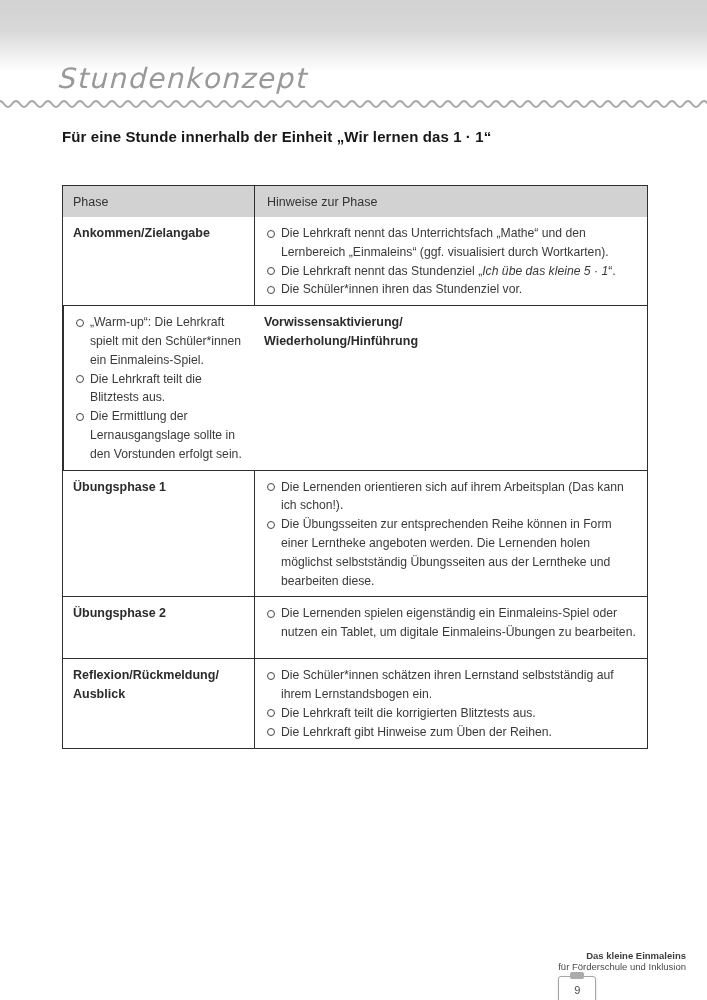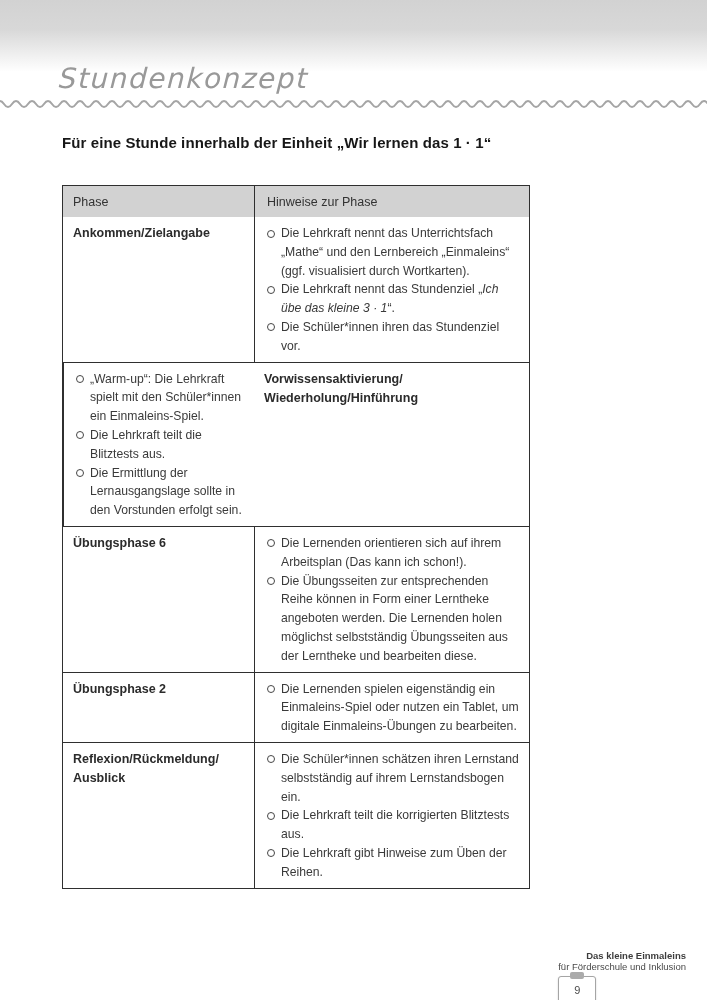--- a/index.html
+++ b/index.html
@@ -21,28 +21,28 @@
     font-size: 28px; letter-spacing: 1.5px;
     color: #999999;
     font-family: "DejaVu Sans", sans-serif;
     font-style: italic;
     transform: skewX(-3deg);
   }
   .wave-wrap { position: absolute; left: 0; top: 96px; width: 707px; height: 16px; }
 
   
   .section-title {
-    position: absolute; left: 62px; top: 134px; width: 600px;
+    position: absolute; left: 62px; top: 128px; width: 600px;
     font-size: 15px; font-weight: bold; color: #171717;
     letter-spacing: 0.1px;
   }
 
   
   .phase-table {
-    position: absolute; left: 62px; top: 185px; width: 468px;
+    position: absolute; left: 62px; top: 185px; width: 586px;
     border: 1.5px solid #2f2f2f;
     box-sizing: border-box;
     background: #ffffff;
   }
   .t-row {
     display: grid;
     grid-template-columns: 191px 1fr;
     border-top: 1.2px solid #2f2f2f;
     box-sizing: border-box;
   }
@@ -125,21 +125,21 @@
         <div class="t-cell phase-cell">
           <div>Ankommen/Zielangabe</div>
         </div>
         <div class="t-cell hints hints-cell">
           <div class="hint-item">
             <span class="hint-bullet"></span>
             <span class="hint-text"><span>Die Lehrkraft nennt das Unterrichtsfach „Mathe“ und den Lernbereich „Einmaleins“ (ggf. visualisiert durch Wortkarten).</span></span>
           </div>
           <div class="hint-item">
             <span class="hint-bullet"></span>
-            <span class="hint-text"><span>Die Lehrkraft nennt das Stundenziel „</span><em>Ich übe das kleine 3 · 1</em><span>“.</span></span>
+            <span class="hint-text"><span>Die Lehrkraft nennt das Stundenziel „</span><em>Ich übe das kleine 5 · 1</em><span>“.</span></span>
           </div>
           <div class="hint-item">
             <span class="hint-bullet"></span>
             <span class="hint-text"><span>Die Schüler*innen ihren das Stundenziel vor.</span></span>
           </div>
         </div>
       </div>
       <div class="t-row" style="min-height: 95px;">
         <div class="t-cell hints hints-cell">
           <div class="hint-item">
@@ -155,21 +155,21 @@
             <span class="hint-text"><span>Die Ermittlung der Lernausgangslage sollte in den Vorstunden erfolgt sein.</span></span>
           </div>
         </div>
         <div class="t-cell phase-cell">
           <div>Vorwissensaktivierung/</div>
           <div>Wiederholung/Hinführung</div>
         </div>
       </div>
       <div class="t-row" style="min-height: 112px;">
         <div class="t-cell phase-cell">
-          <div>Übungsphase 6</div>
+          <div>Übungsphase 1</div>
         </div>
         <div class="t-cell hints hints-cell">
           <div class="hint-item">
             <span class="hint-bullet"></span>
             <span class="hint-text"><span>Die Lernenden orientieren sich auf ihrem Arbeitsplan (Das kann ich schon!).</span></span>
           </div>
           <div class="hint-item">
             <span class="hint-bullet"></span>
             <span class="hint-text"><span>Die Übungsseiten zur entsprechenden Reihe können in Form einer Lerntheke angeboten werden. Die Lernenden holen möglichst selbstständig Übungsseiten aus der Lerntheke und bearbeiten diese.</span></span>
           </div>

